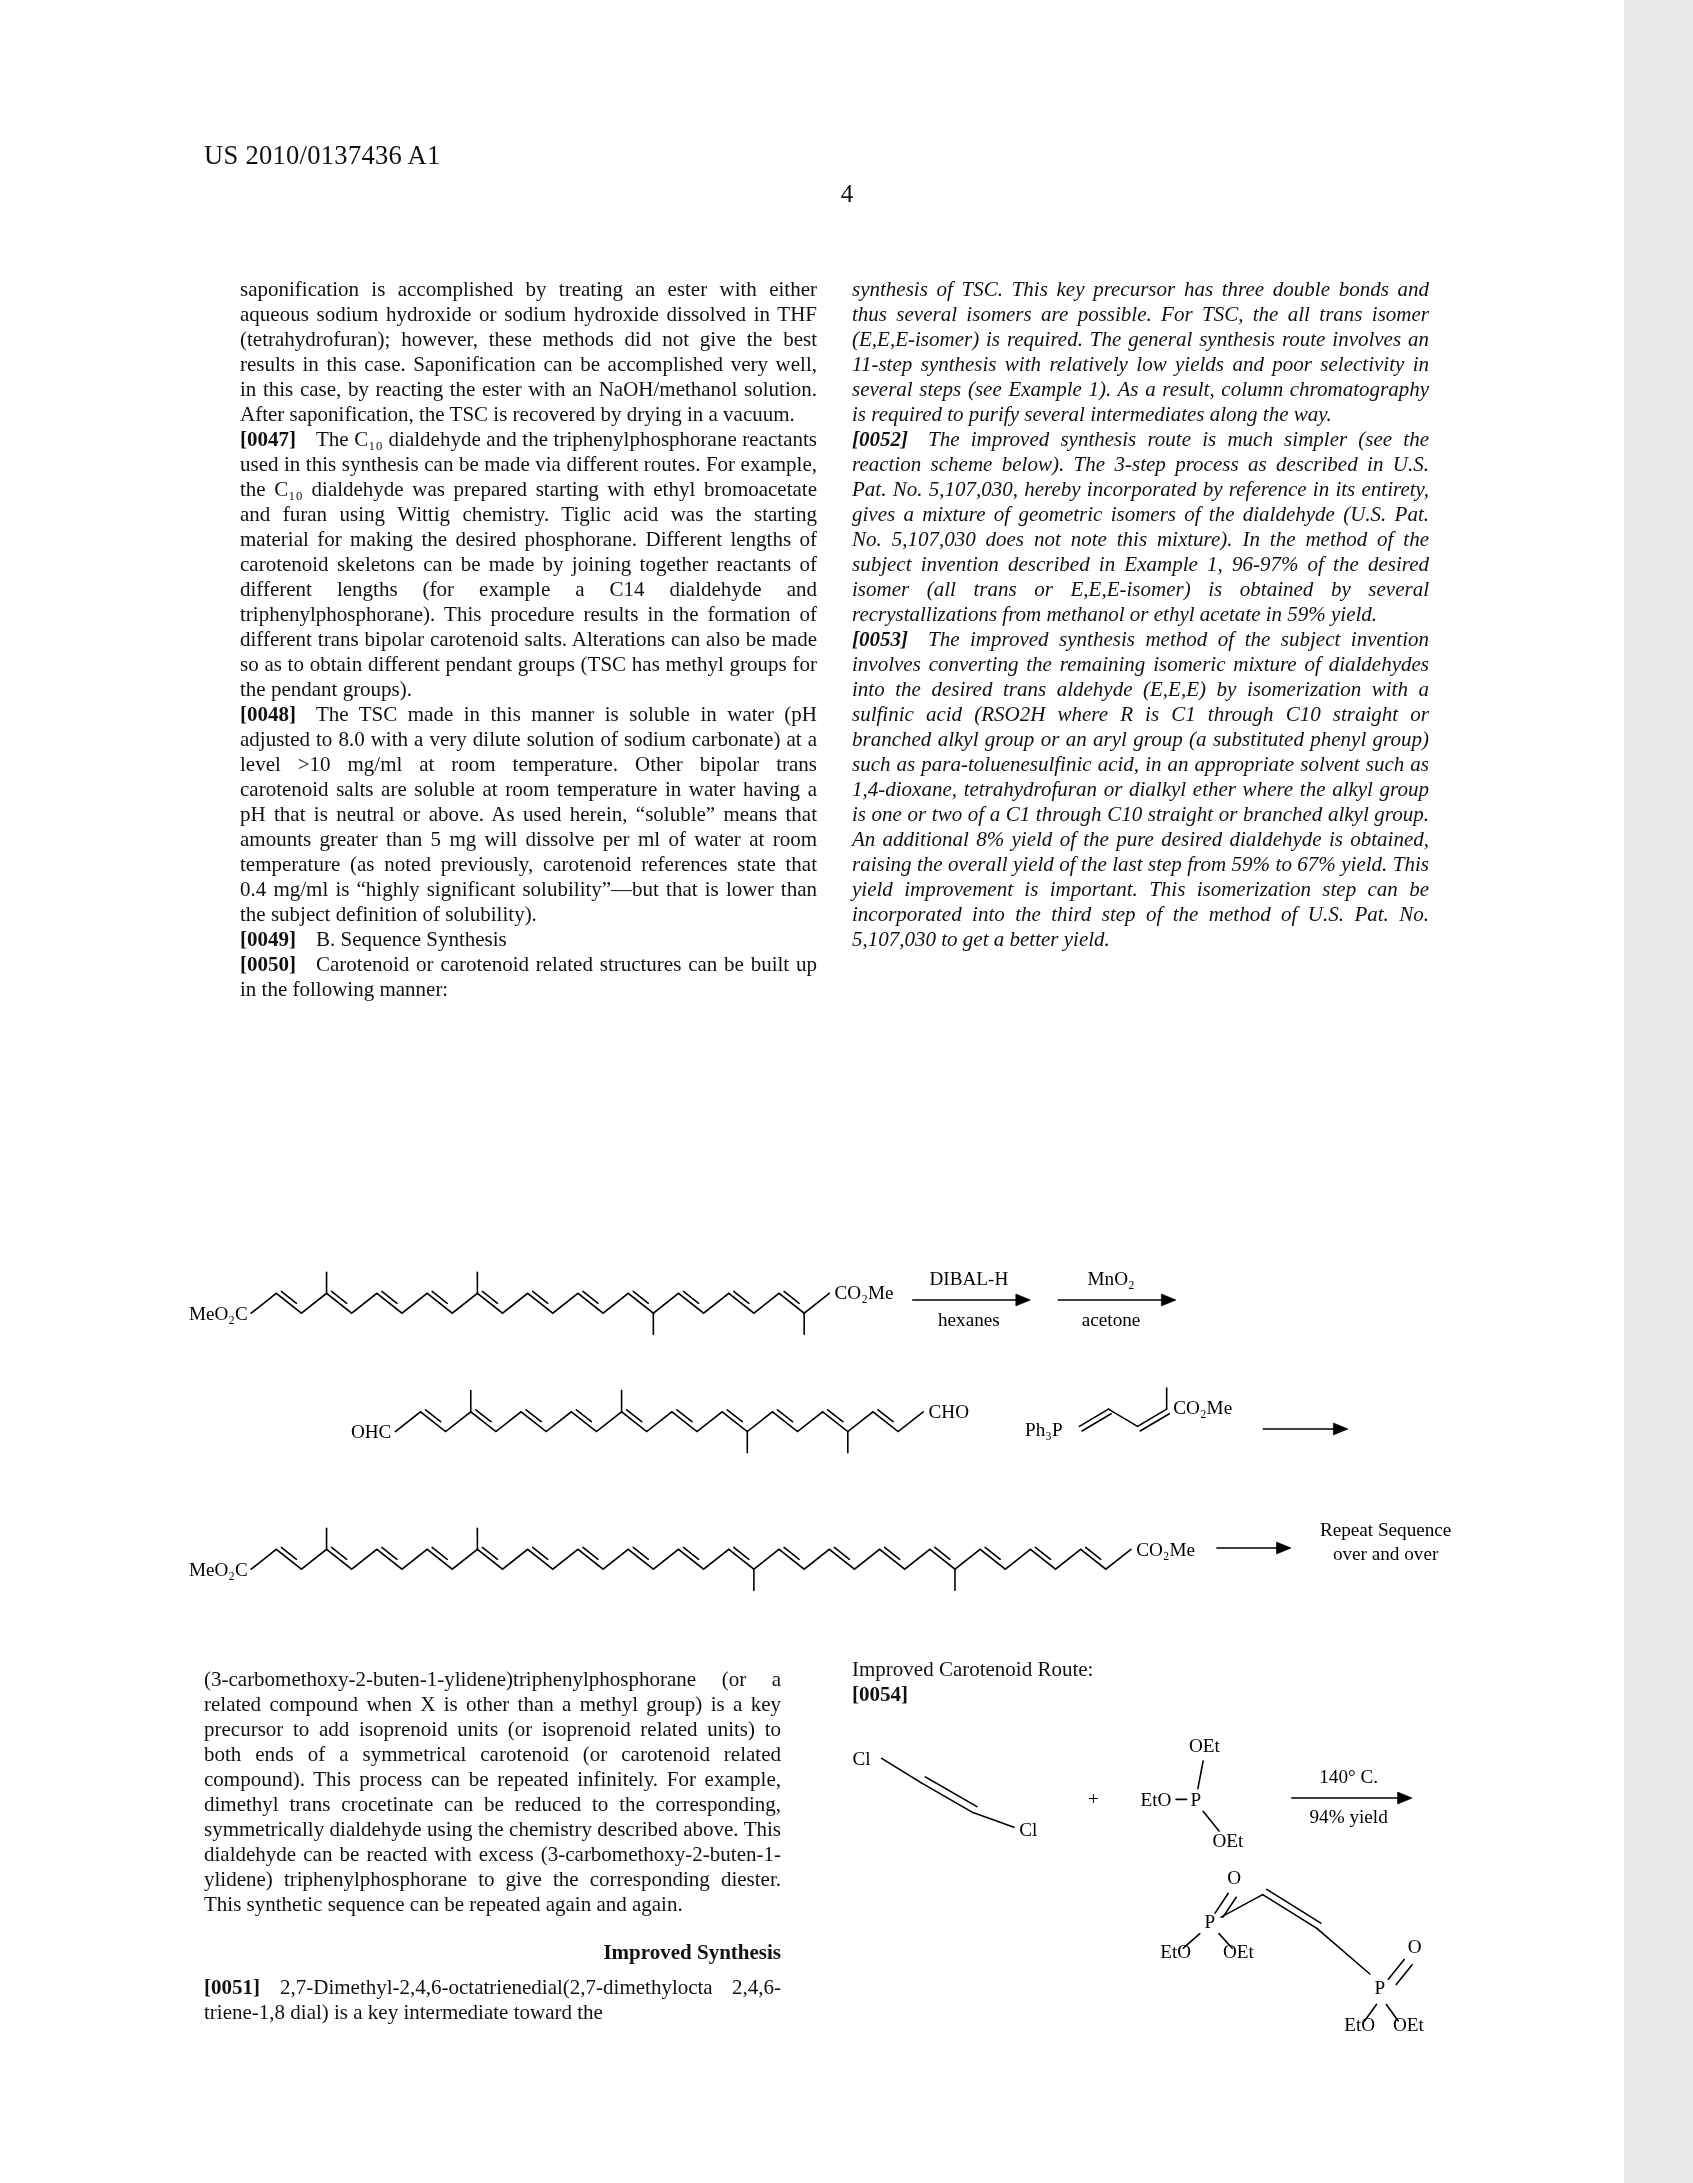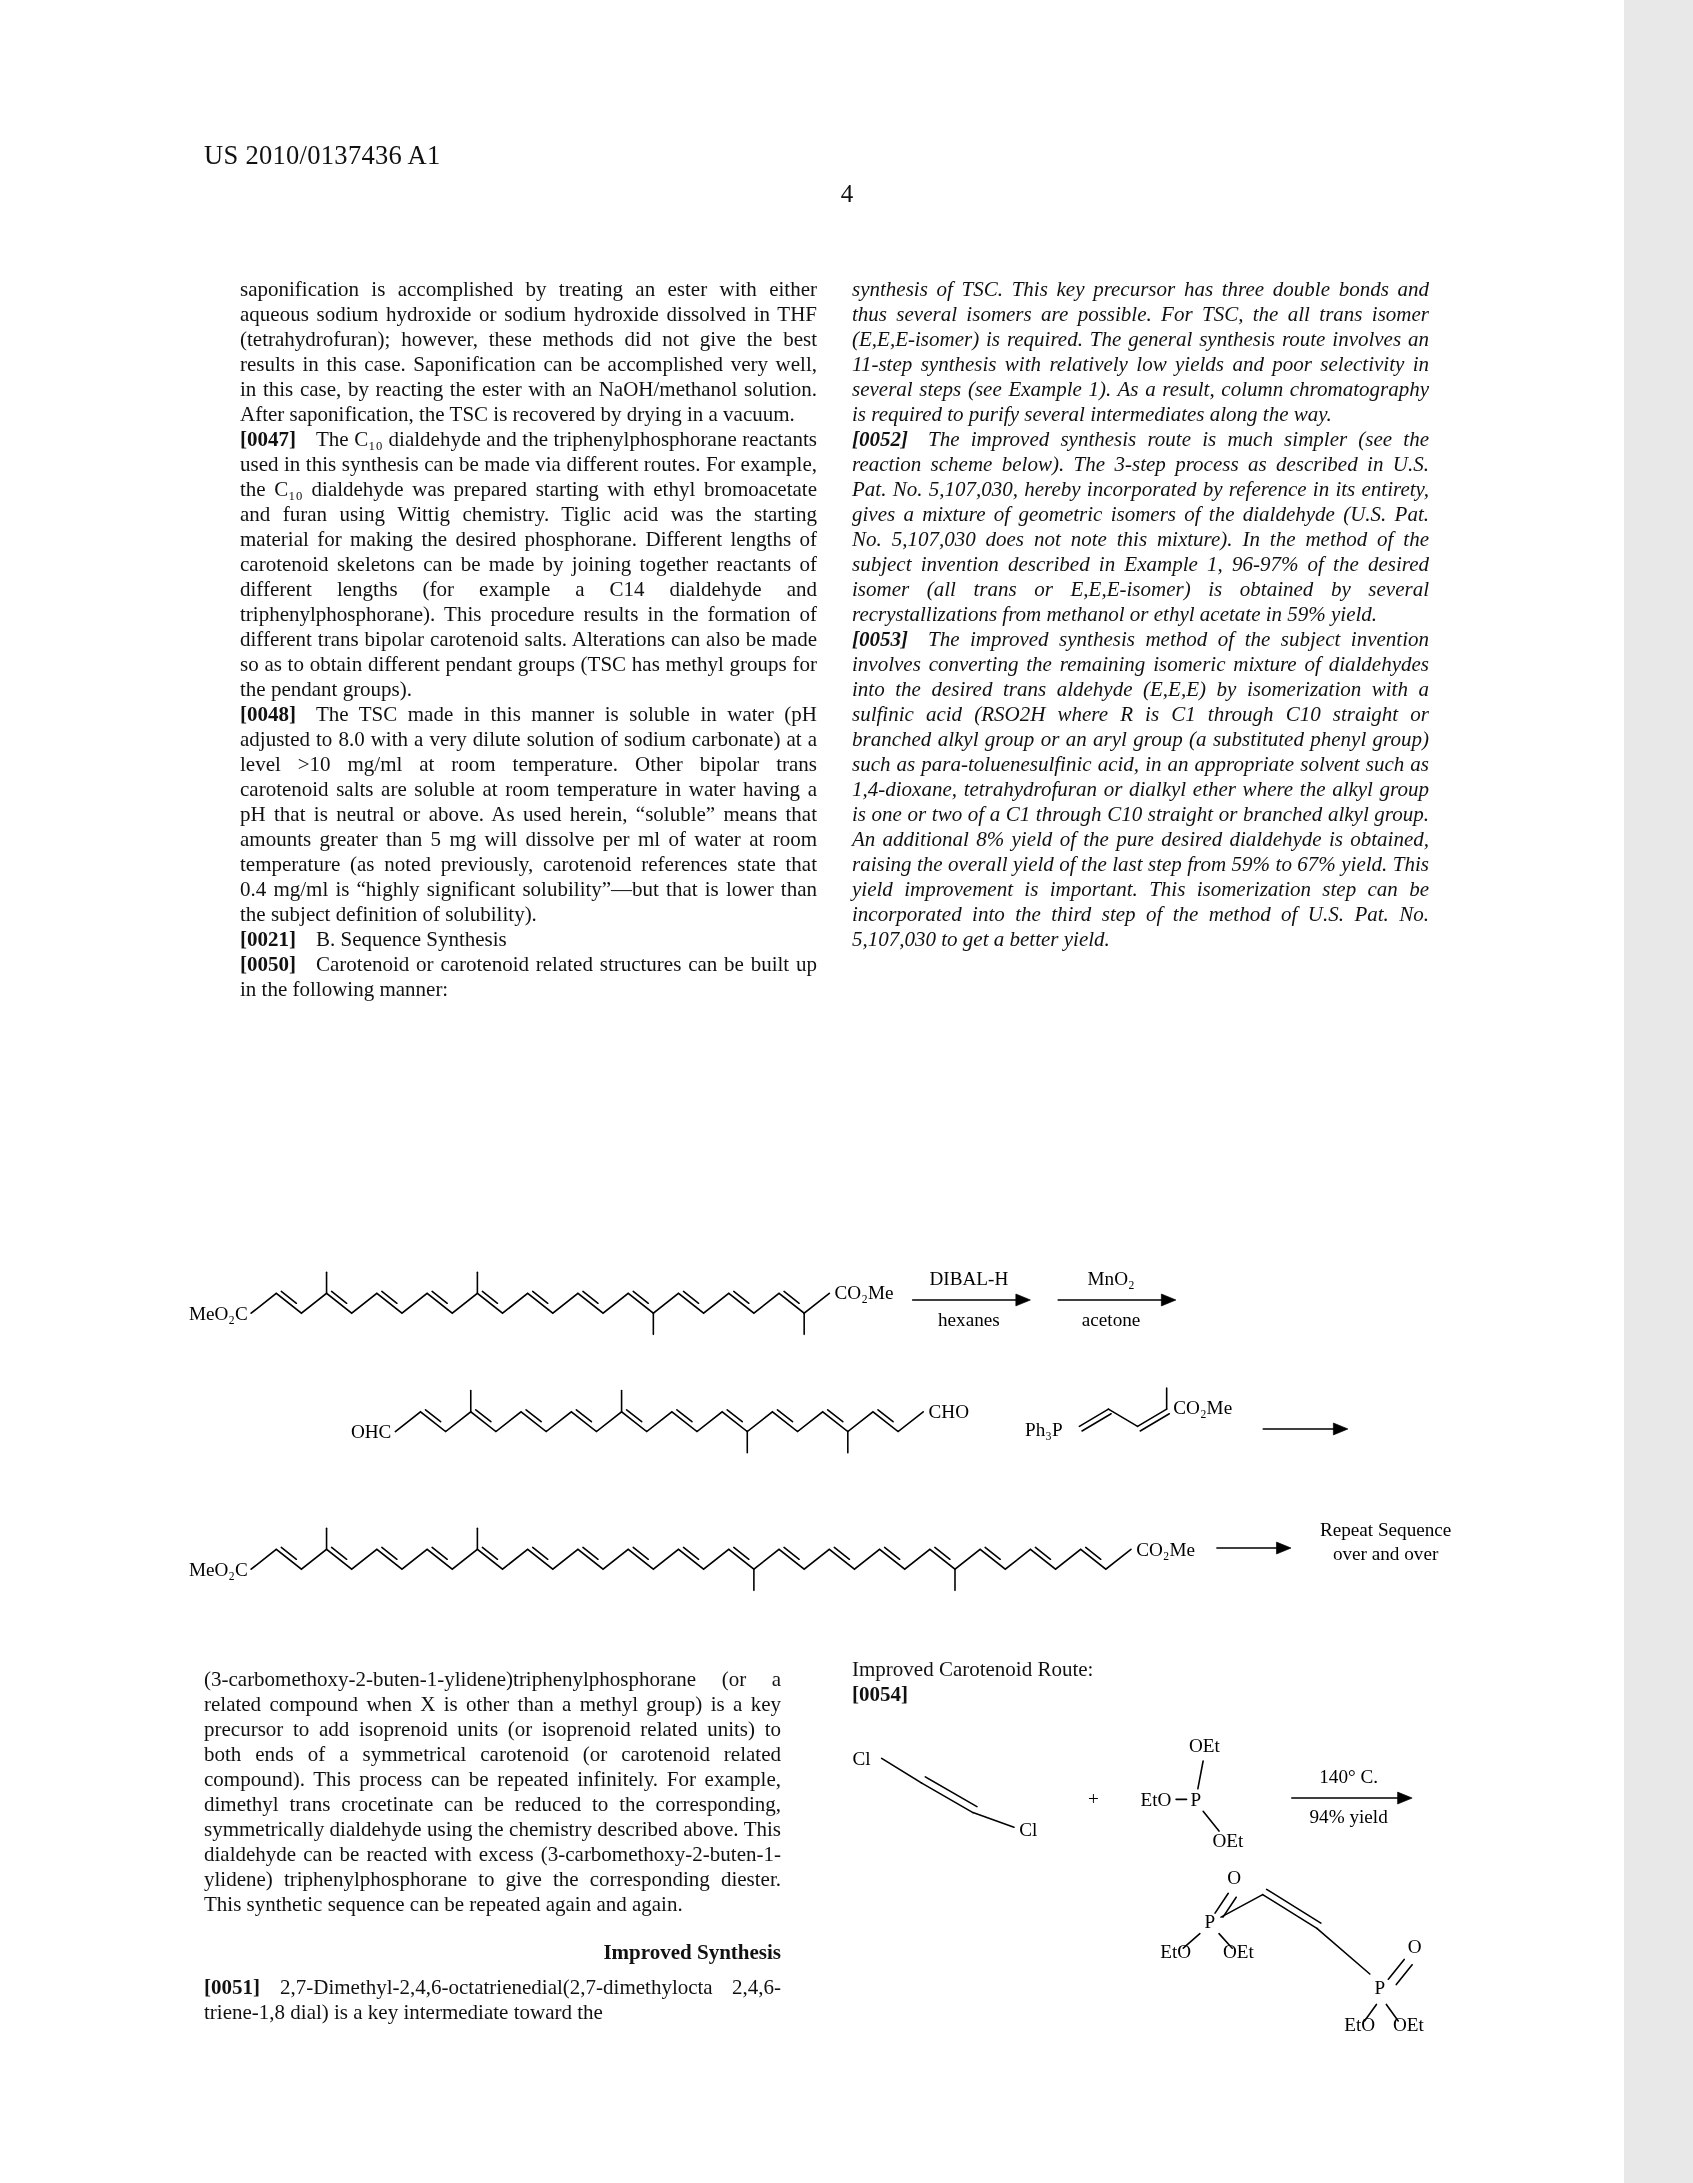--- a/index.html
+++ b/index.html
@@ -35,21 +35,21 @@
 
 <div class="page">
 
   <div class="hdr-left">US 2010/0137436 A1</div>
   <div class="page-num">4</div>
 
   <div class="col col-left-top">
     <p><span>saponification is accomplished by treating an ester with either aqueous sodium hydroxide or sodium hydroxide dissolved in THF (tetrahydrofuran); however, these methods did not give the best results in this case. Saponification can be accomplished very well, in this case, by reacting the ester with an NaOH/methanol solution. After saponification, the TSC is recovered by drying in a vacuum.</span></p>
     <p><span class="ptag">[0047]</span><span>The C₁₀ dialdehyde and the triphenylphosphorane reactants used in this synthesis can be made via different routes. For example, the C₁₀ dialdehyde was prepared starting with ethyl bromoacetate and furan using Wittig chemistry. Tiglic acid was the starting material for making the desired phosphorane. Different lengths of carotenoid skeletons can be made by joining together reactants of different lengths (for example a C14 dialdehyde and triphenylphosphorane). This procedure results in the formation of different trans bipolar carotenoid salts. Alterations can also be made so as to obtain different pendant groups (TSC has methyl groups for the pendant groups).</span></p>
     <p><span class="ptag">[0048]</span><span>The TSC made in this manner is soluble in water (pH adjusted to 8.0 with a very dilute solution of sodium carbonate) at a level &gt;10 mg/ml at room temperature. Other bipolar trans carotenoid salts are soluble at room temperature in water having a pH that is neutral or above. As used herein, “soluble” means that amounts greater than 5 mg will dissolve per ml of water at room temperature (as noted previously, carotenoid references state that 0.4 mg/ml is “highly significant solubility”—but that is lower than the subject definition of solubility).</span></p>
-    <p><span class="ptag">[0021]</span><span>B. Sequence Synthesis</span></p>
+    <p><span class="ptag">[0049]</span><span>B. Sequence Synthesis</span></p>
     <p><span class="ptag">[0050]</span><span>Carotenoid or carotenoid related structures can be built up in the following manner:</span></p>
   </div>
 
   <div class="col col-right-top">
     <p><span>synthesis of TSC. This key precursor has three double bonds and thus several isomers are possible. For TSC, the all trans isomer (E,E,E-isomer) is required. The general synthesis route involves an 11-step synthesis with relatively low yields and poor selectivity in several steps (see Example 1). As a result, column chromatography is required to purify several intermediates along the way.</span></p>
     <p><span class="ptag">[0052]</span><span>The improved synthesis route is much simpler (see the reaction scheme below). The 3-step process as described in U.S. Pat. No. 5,107,030, hereby incorporated by reference in its entirety, gives a mixture of geometric isomers of the dialdehyde (U.S. Pat. No. 5,107,030 does not note this mixture). In the method of the subject invention described in Example 1, 96-97% of the desired isomer (all trans or E,E,E-isomer) is obtained by several recrystallizations from methanol or ethyl acetate in 59% yield.</span></p>
     <p><span class="ptag">[0053]</span><span>The improved synthesis method of the subject invention involves converting the remaining isomeric mixture of dialdehydes into the desired trans aldehyde (E,E,E) by isomerization with a sulfinic acid (RSO2H where R is C1 through C10 straight or branched alkyl group or an aryl group (a substituted phenyl group) such as para-toluenesulfinic acid, in an appropriate solvent such as 1,4-dioxane, tetrahydrofuran or dialkyl ether where the alkyl group is one or two of a C1 through C10 straight or branched alkyl group. An additional 8% yield of the pure desired dialdehyde is obtained, raising the overall yield of the last step from 59% to 67% yield. This yield improvement is important. This isomerization step can be incorporated into the third step of the method of U.S. Pat. No. 5,107,030 to get a better yield.</span></p>
   </div>
 
   <svg class="figure-svg" width="1323" height="417" viewBox="0 0 2000 630">

